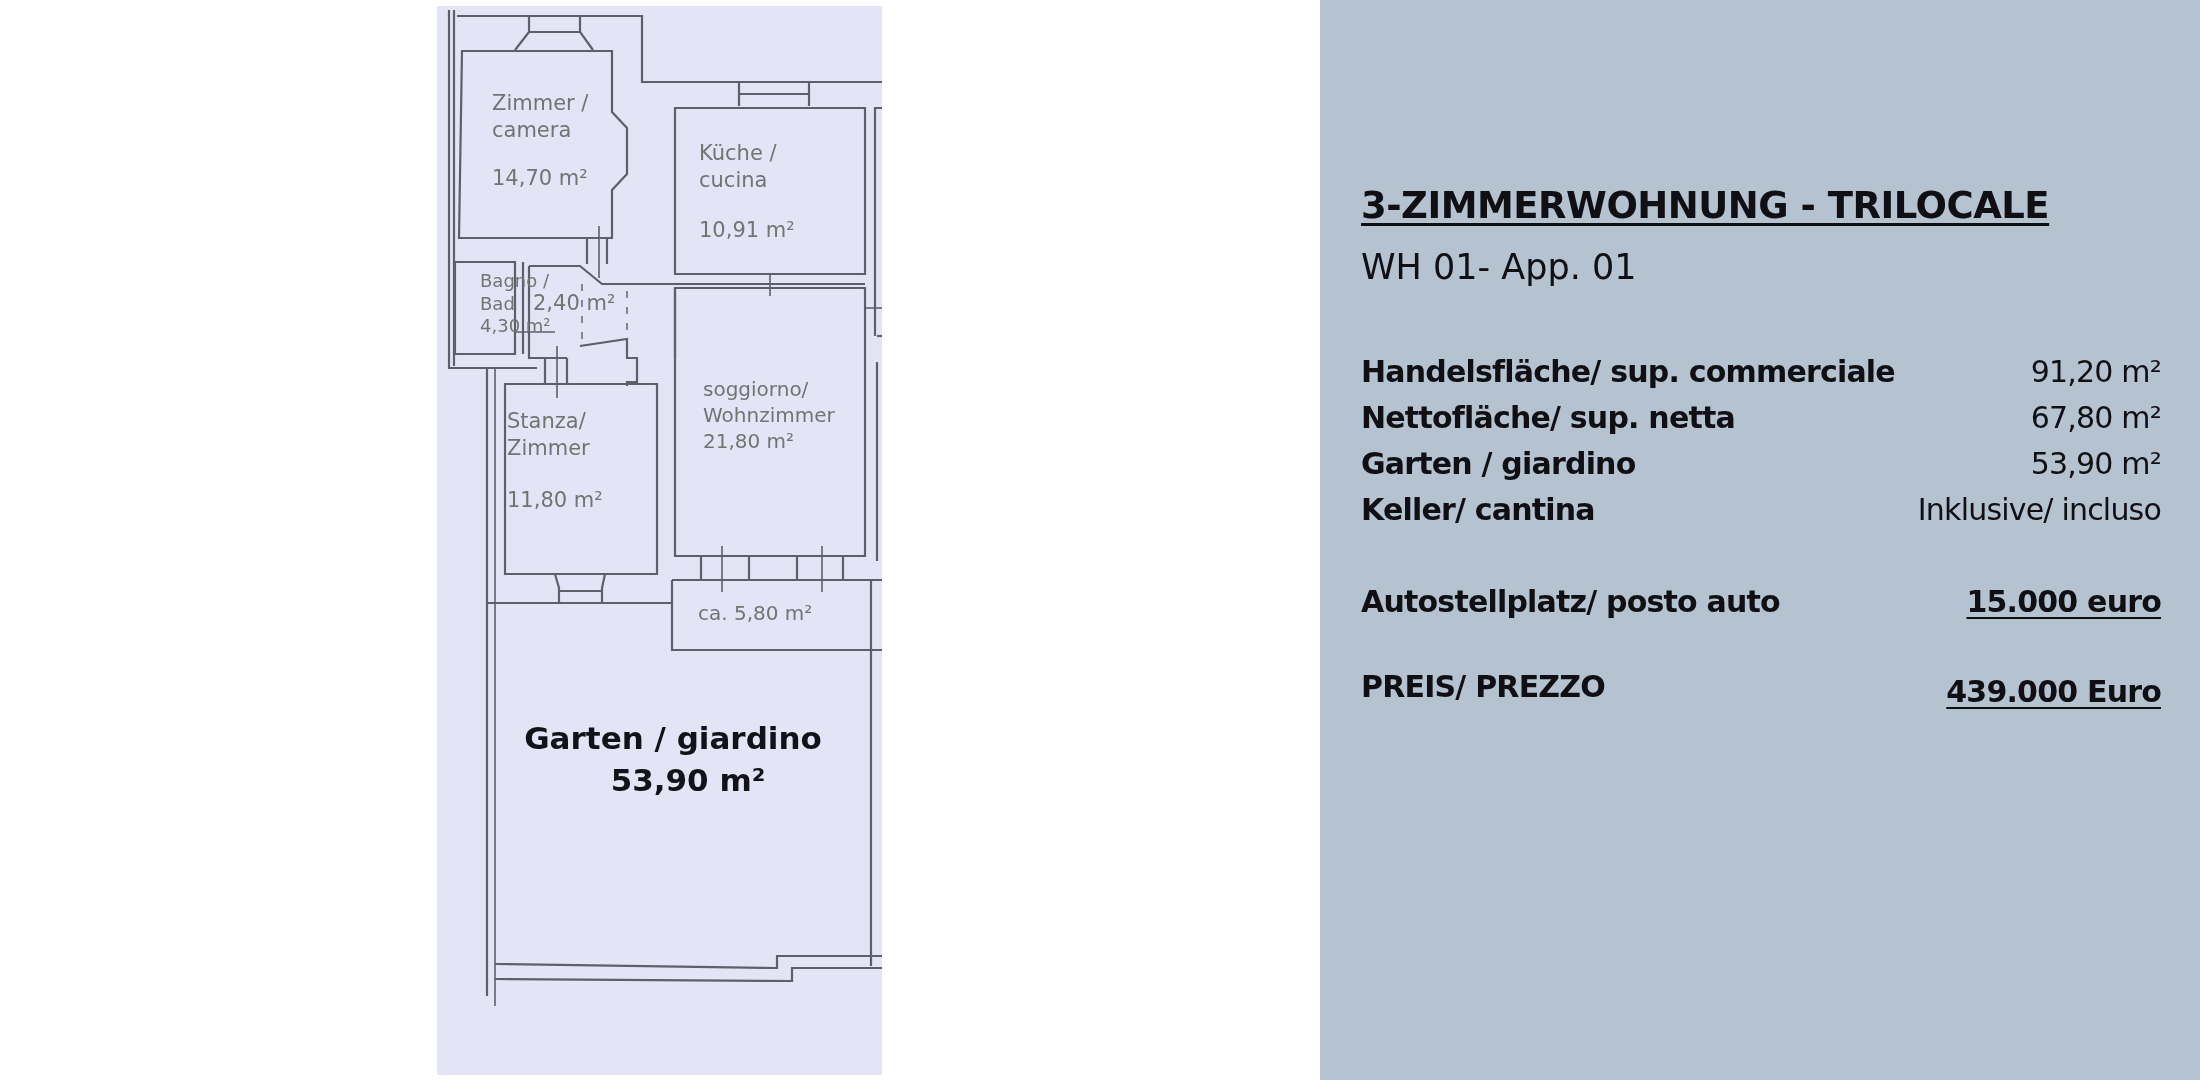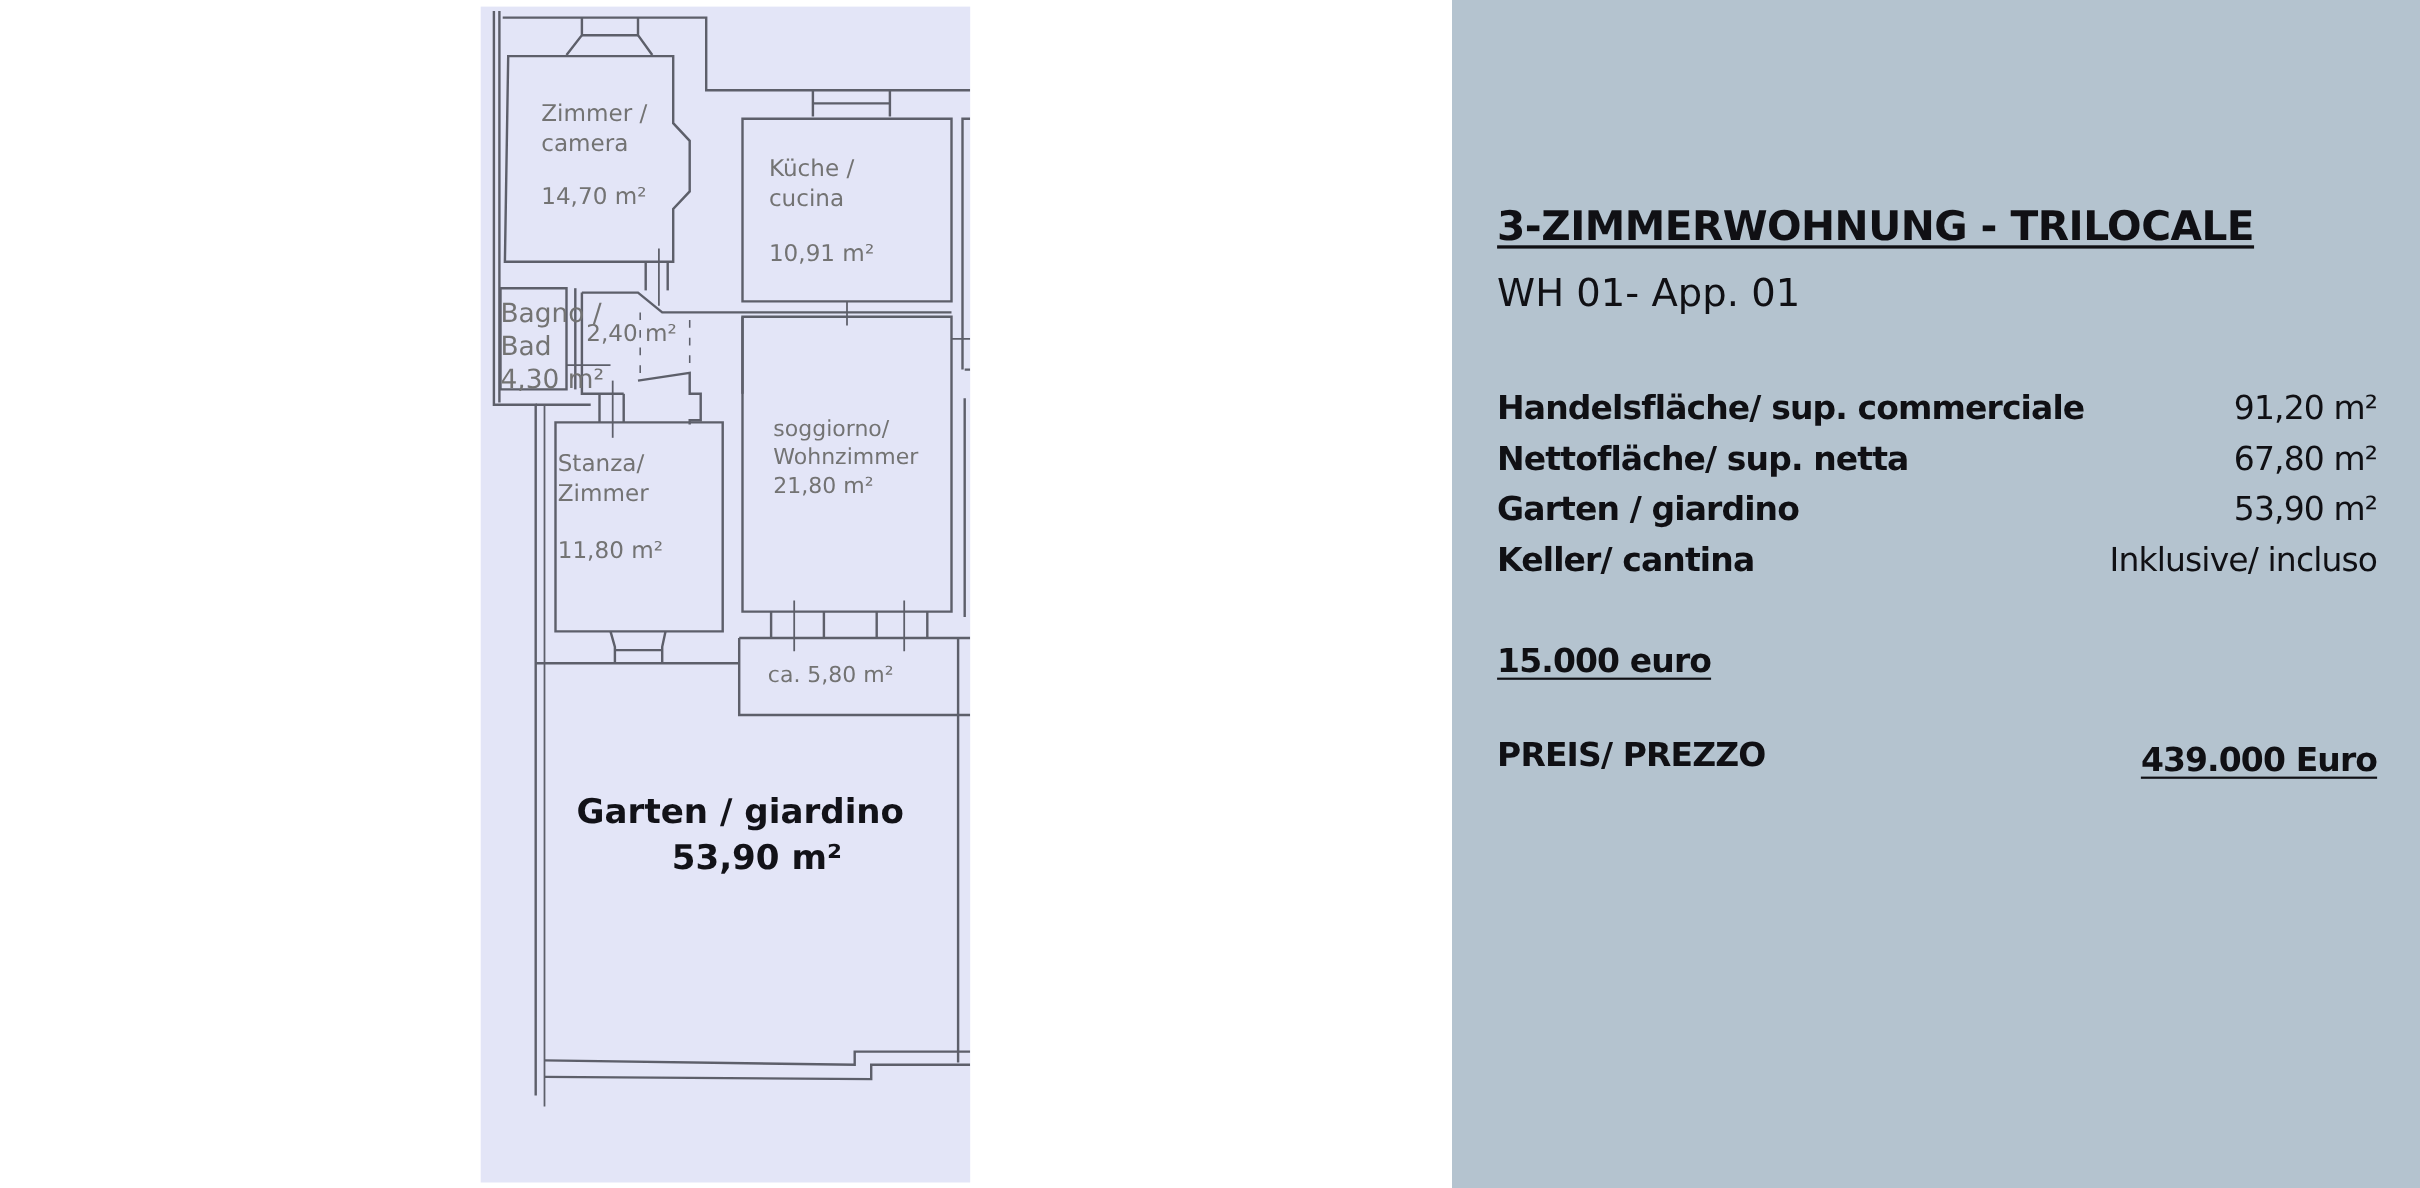--- a/index.html
+++ b/index.html
@@ -220,21 +220,21 @@
       <span>camera</span>
       <span class="area" style="margin-top:20px;">14,70 m²</span>
     </div>
 
     <div class="room-label" style="left:262px; top:134px;">
       <span>Küche /</span><br>
       <span>cucina</span>
       <span class="area" style="margin-top:22px;">10,91 m²</span>
     </div>
 
-    <div class="room-label small" style="left:18px; top:264px; font-size:24px;">
+    <div class="room-label small" style="left:43px; top:264px; font-size:18px;">
       <span>Bagno /</span><br>
       <span>Bad</span>
       <span class="area">4,30 m²</span>
     </div>
 
     <div class="room-label" style="left:96px; top:284px;">
       <span>2,40 m²</span>
     </div>
 
     <div class="room-label" style="left:70px; top:402px;">
@@ -280,20 +280,21 @@
           <span class="fact-label">Garten / giardino</span>
           <span class="fact-value">53,90 m²</span>
         </div>
         <div class="fact-row">
           <span class="fact-label">Keller/ cantina</span>
           <span class="fact-value">Inklusive/ incluso</span>
         </div>
       </div>
 
       <div class="price-row parking">
+        <span class="price-label">Autostellplatz/ posto auto</span>
         <span class="price-value">15.000 euro</span>
       </div>
 
       <div class="price-row total">
         <span class="price-label">PREIS/ PREZZO</span>
         <span class="price-value">439.000 Euro</span>
       </div>
     </div>
   </div>
 

